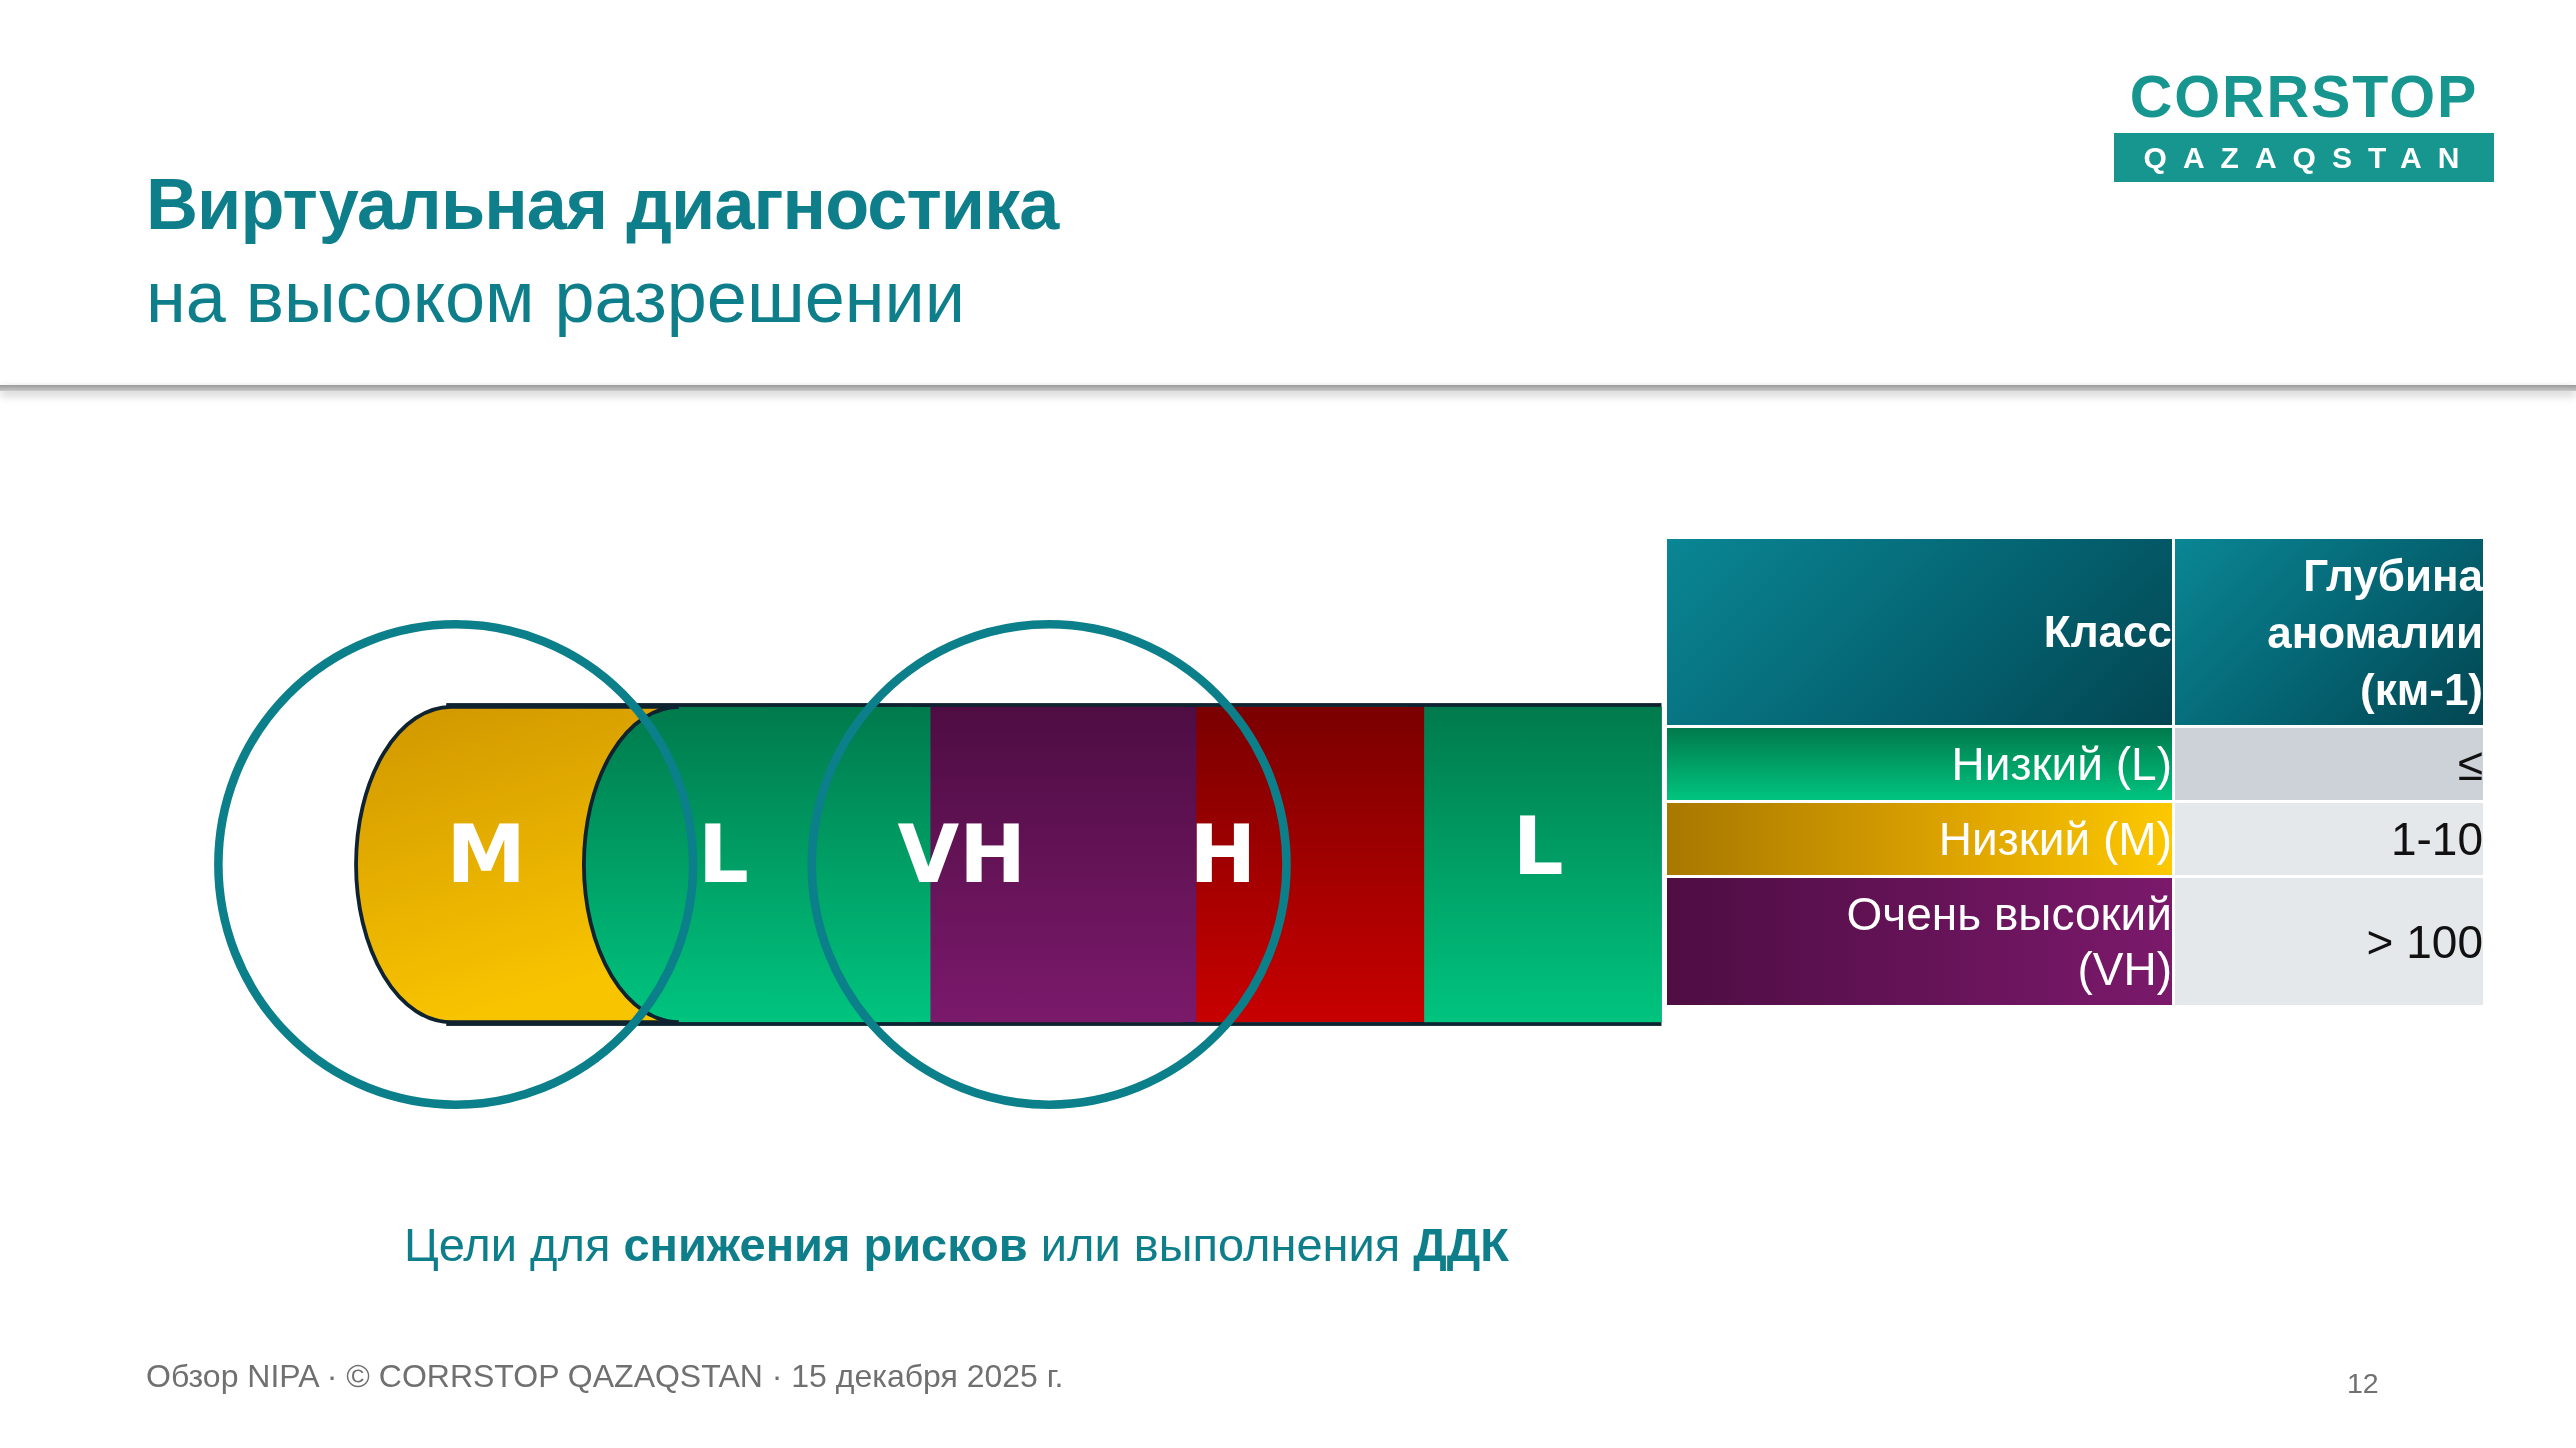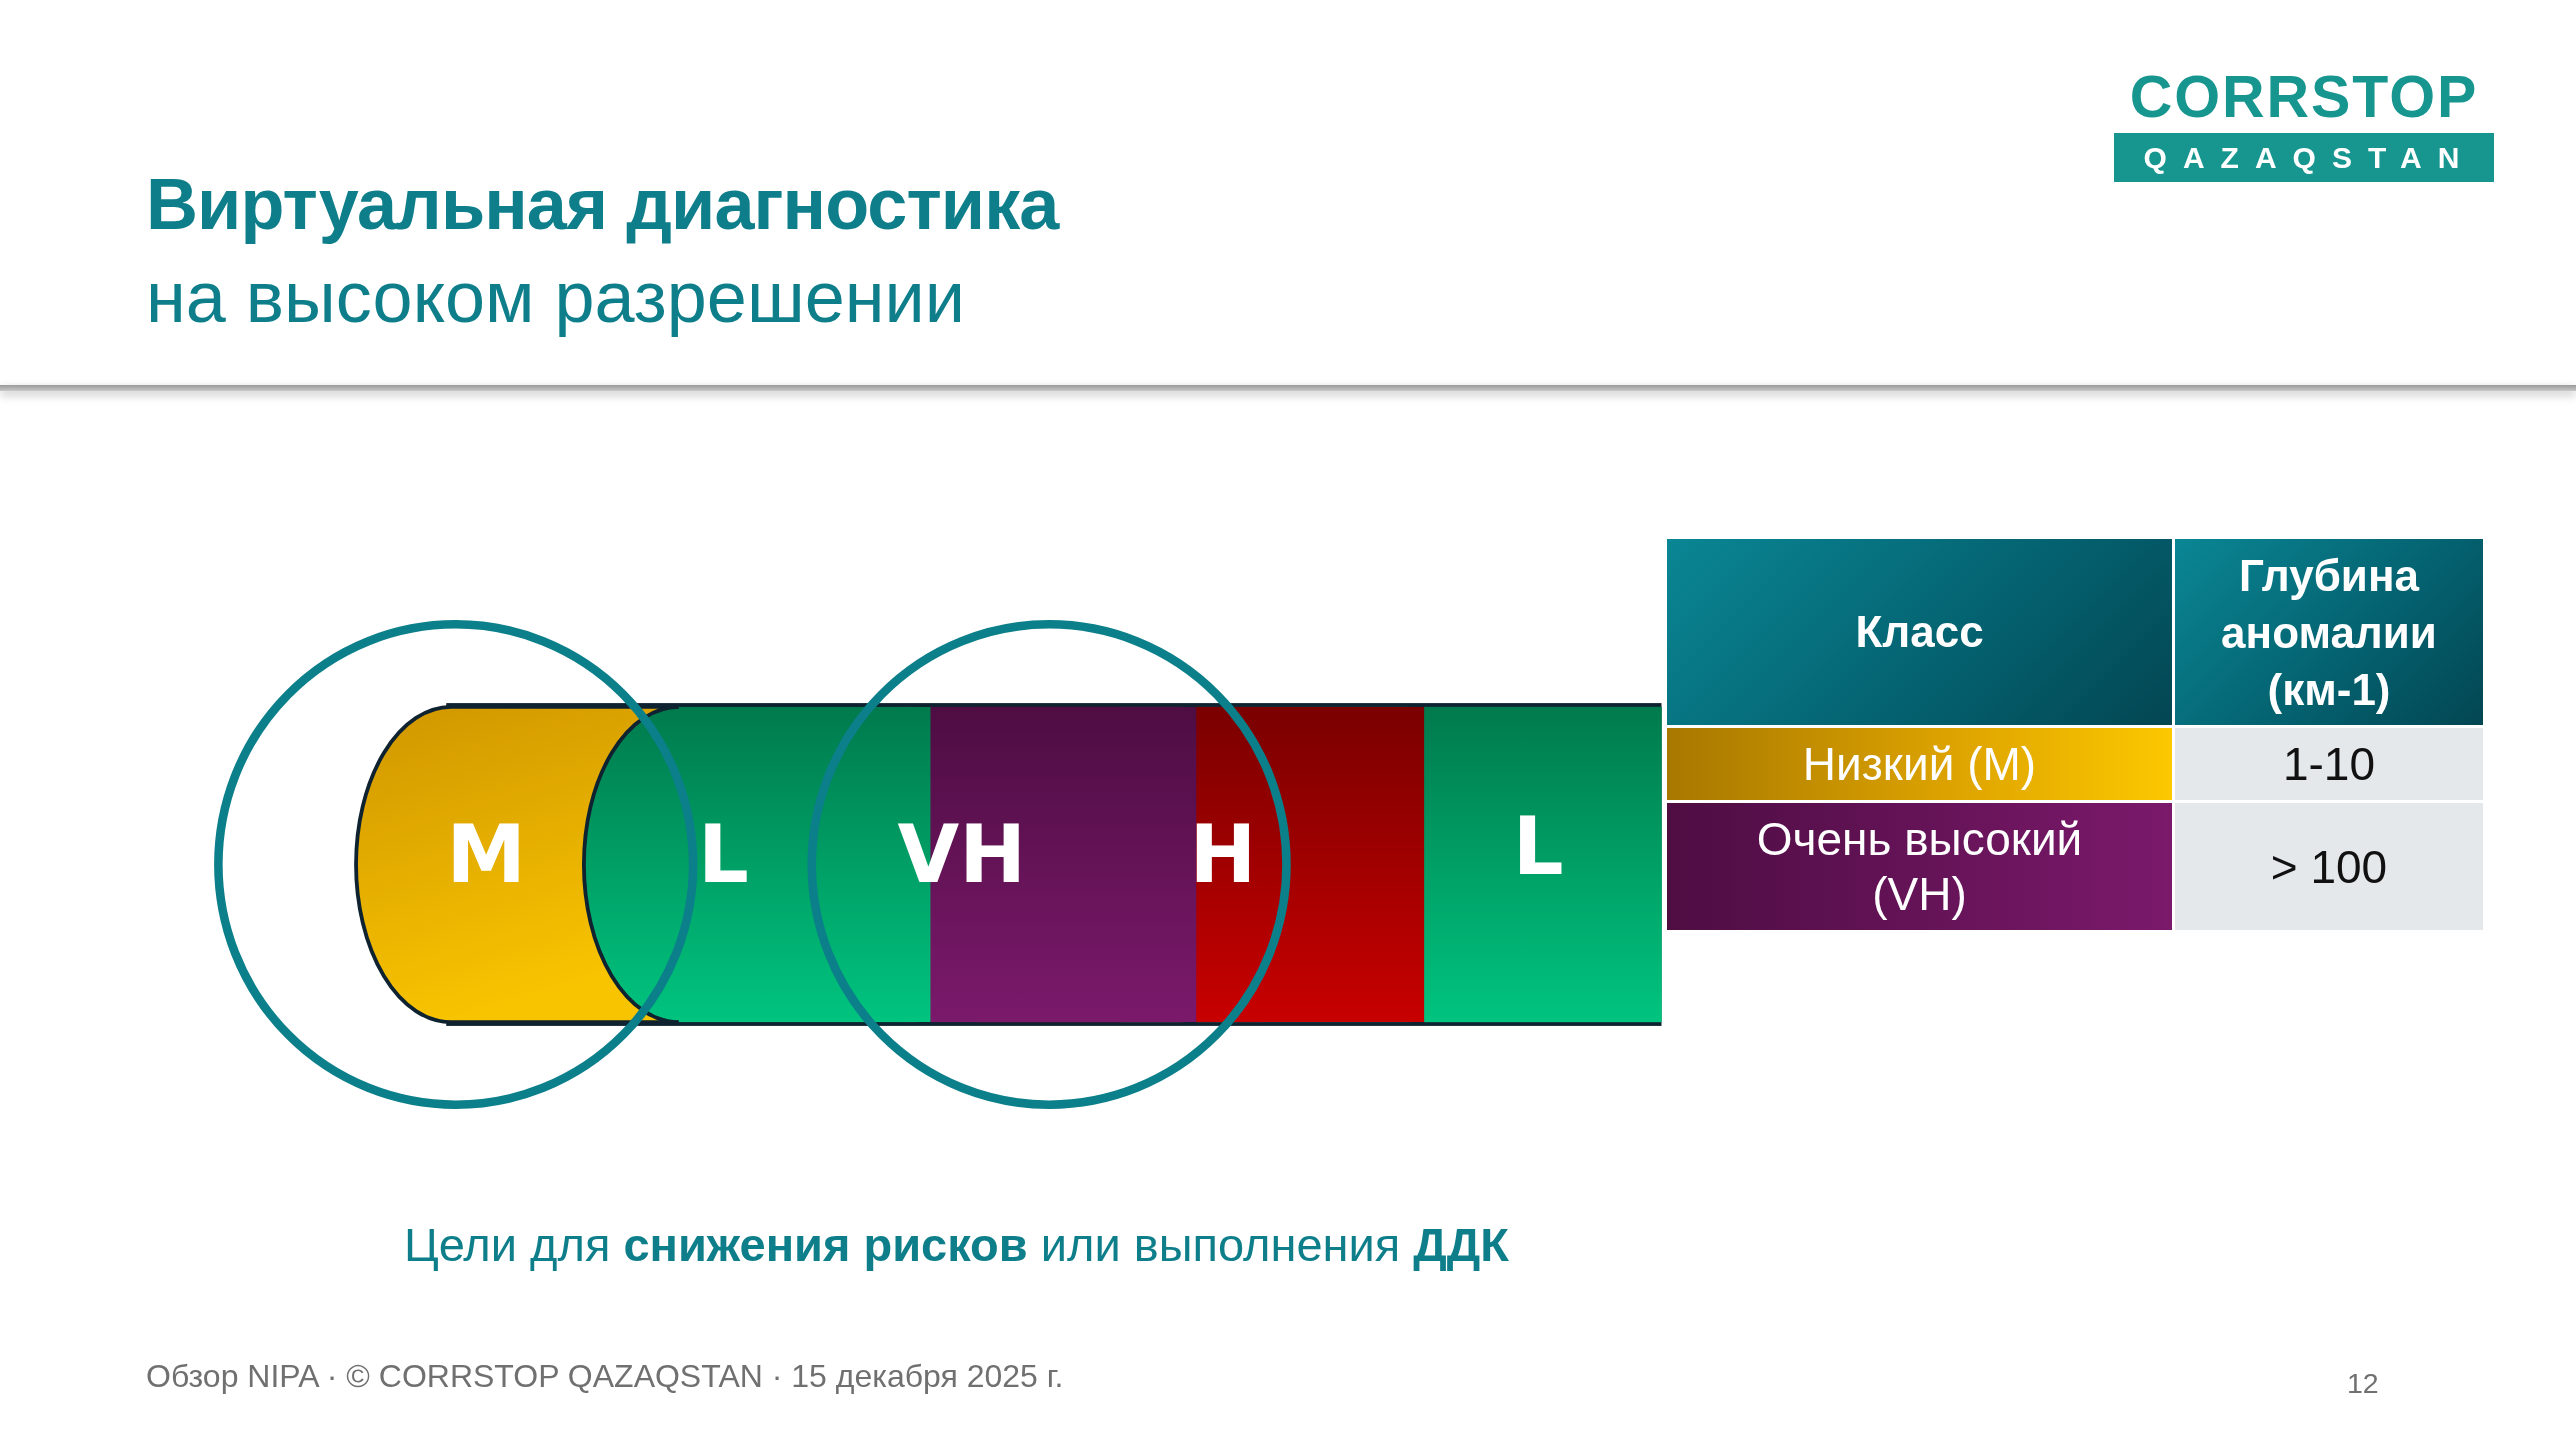--- a/index.html
+++ b/index.html
@@ -6,21 +6,21 @@
   body { width:2576px; height:1449px; background:#ffffff; position:relative; overflow:hidden; font-family:"Liberation Sans", sans-serif; }
   .header { position:absolute; left:0; top:0; width:2576px; height:387px; background:#fff; }
   .shadow-bar { position:absolute; left:0; top:385px; width:2576px; height:5.7px; background:linear-gradient(#9a9a9a,#c8c8c8); box-shadow:0 3.8px 9.5px rgba(0,0,0,0.25); }
   .title { position:absolute; left:146px; top:163px; font-size:72px; font-weight:bold; color:#0e7f8a; letter-spacing:-0.9px; white-space:nowrap; }
   .subtitle { position:absolute; left:146px; top:256px; font-size:72px; color:#0e7f8a; white-space:nowrap; }
   .logo { position:absolute; left:2114px; top:68px; width:380px; }
   .logo-top { font-size:59px; font-weight:bold; color:#17968f; letter-spacing:1.9px; line-height:59px; text-align:center; }
   .logo-bottom { margin-top:5.7px; background:#17968f; color:#fff; font-size:30px; font-weight:bold; letter-spacing:16px; text-align:center; height:49px; line-height:49px; padding-left:11px; }
   .diagram { position:absolute; left:0; top:608px; width:1671px; height:513px; }
   .tbl { position:absolute; left:1664px; top:536px; border-collapse:separate; border-spacing:3.8px; }
-  .tbl td, .tbl th { padding:0; text-align:center; vertical-align:middle; color:#fff; }
+  .tbl td, .tbl th { padding:0; text-align:right; vertical-align:middle; color:#fff; }
   .th1 { width:505px; height:186px; background:linear-gradient(135deg,#0a8694 0%,#04606e 60%,#034652 100%); font-size:44px; font-weight:bold; }
   .th2 { width:308px; height:186px; background:linear-gradient(135deg,#0a8694 0%,#04606e 60%,#034652 100%); font-size:44px; font-weight:bold; line-height:57px; }
   .c-class { font-size:46px; height:72px; }
   .c-val { font-size:46px; color:#111 !important; }
   .r-l .c-class { background:linear-gradient(#007a4c,#00c47f); }
   .r-m .c-class { background:linear-gradient(90deg,#a87800,#e0a600 60%,#fcc800); }
   .r-h .c-class { background:linear-gradient(90deg,#c80000,#a00000 50%,#7a0000); }
   .r-vh .c-class { background:linear-gradient(90deg,#4e0d43,#7b196b); height:127px; line-height:55px; }
   .r-l .c-val, .r-h .c-val { background:#cdd1d8; }
   .r-m .c-val, .r-vh .c-val { background:#e5e8eb; }
@@ -101,20 +101,24 @@
 <table class="tbl">
   <tbody>
       <tr>
     <th class="th1">Класс</th>
     <th class="th2">
       <div>Глубина</div>
       <div>аномалии</div>
       <div>(км-1)</div>
     </th>
   </tr>
+  <tr class="r-l">
+    <td class="c-class">Низкий (L)</td>
+    <td class="c-val">≤</td>
+  </tr>
   <tr class="r-m">
     <td class="c-class">Низкий (M)</td>
     <td class="c-val">1-10</td>
   </tr>
   <tr class="r-vh">
     <td class="c-class">
       <div>Очень высокий</div>
       <div>(VH)</div>
     </td>
     <td class="c-val">&gt; 100</td>

